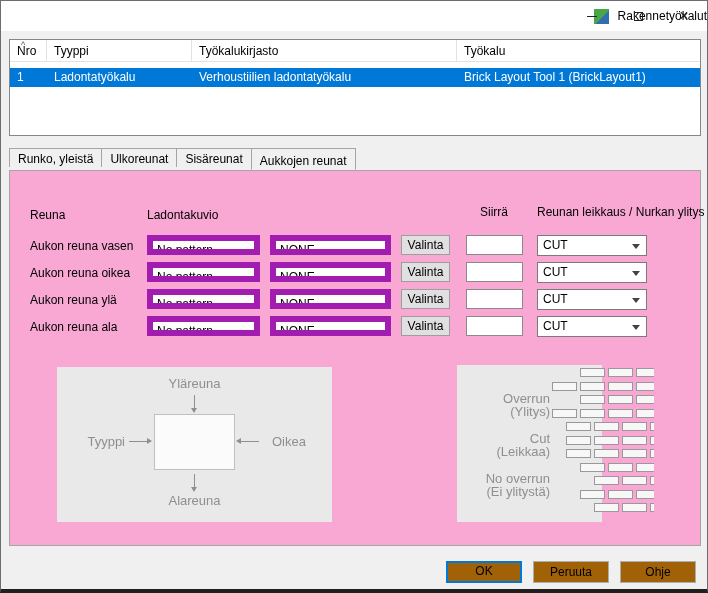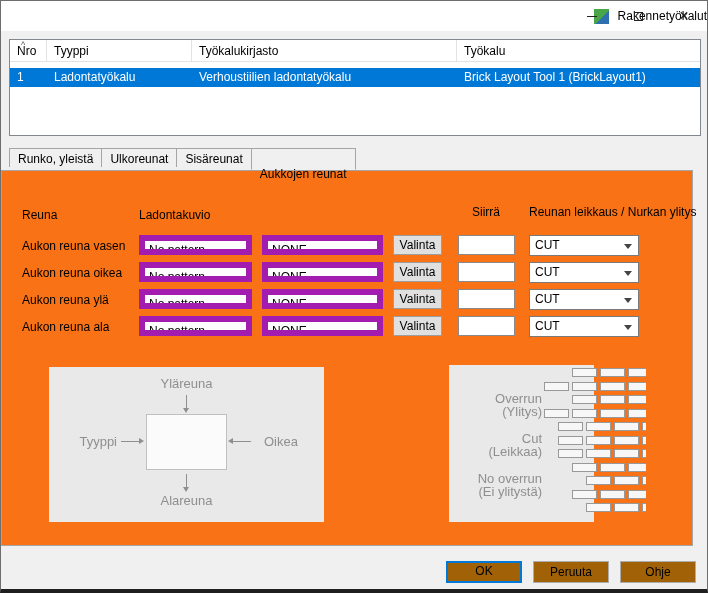--- a/index.html
+++ b/index.html
@@ -31,26 +31,26 @@
   .list-row { height:19px; margin-top:6px; }
   .list-row.selected { background:#0078d7; color:#fff; }
   .cell { padding-left:7px; white-space:nowrap; overflow:hidden; line-height:19px; }
 
   
   .tabs { position:absolute; left:8px; top:147px; height:22px; display:flex;
           align-items:flex-start; z-index:5; }
   .tab { height:19px; padding:3px 8px 0; background:#f0f0f0;
          border:1px solid #a5a5a5; border-bottom:none; white-space:nowrap; }
   .tab + .tab { margin-left:-1px; }
-  .tab.active { height:22px; padding-top:18px; border-bottom:1px solid #f0f0f0;
+  .tab.active { height:22px; padding-top:5px; border-bottom:1px solid #f0f0f0;
                 margin-bottom:-1px; position:relative; z-index:6; }
 
   
-  .panel { position:absolute; left:0; top:169px; width:692px; height:376px;
-           border:1px solid #a5a5a5; background:#f97316; }
+  .panel { position:absolute; left:8px; top:169px; width:692px; height:376px;
+           border:1px solid #a5a5a5; background:#f9a8d4; }
   .ph { position:absolute; white-space:nowrap; }
   .ph1 { left:20px;  top:37px; }
   .ph2 { left:137px; top:37px; }
   .ph3 { left:470px; top:34px; }
   .ph4 { left:527px; top:34px; }
 
   .prow { position:absolute; left:0; width:100%; height:21px; }
   .r1 { top:64px; } .r2 { top:91px; } .r3 { top:118px; } .r4 { top:145px; }
   .rlabel { position:absolute; left:20px; top:4px; white-space:nowrap; }
   .tfield { position:absolute; height:20px; background:#fdfdfd; border:6px solid #a21caf;

